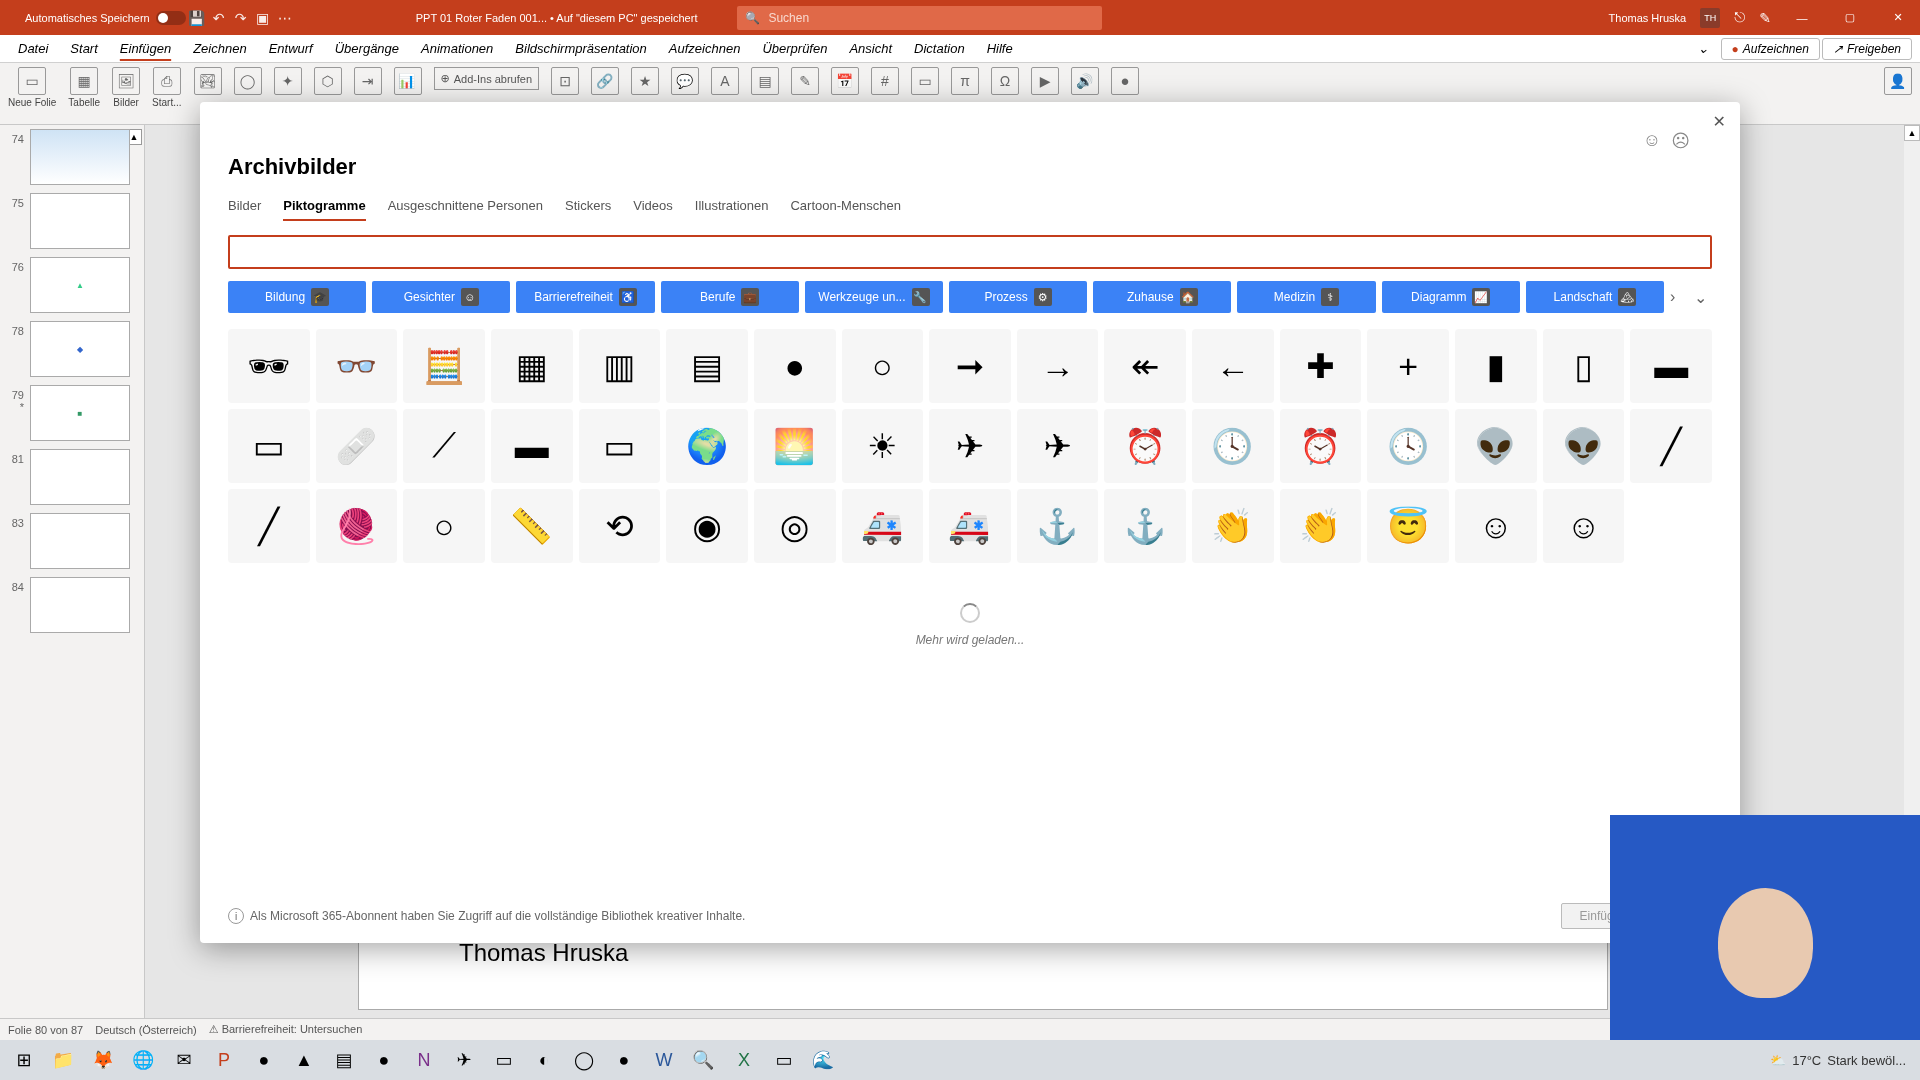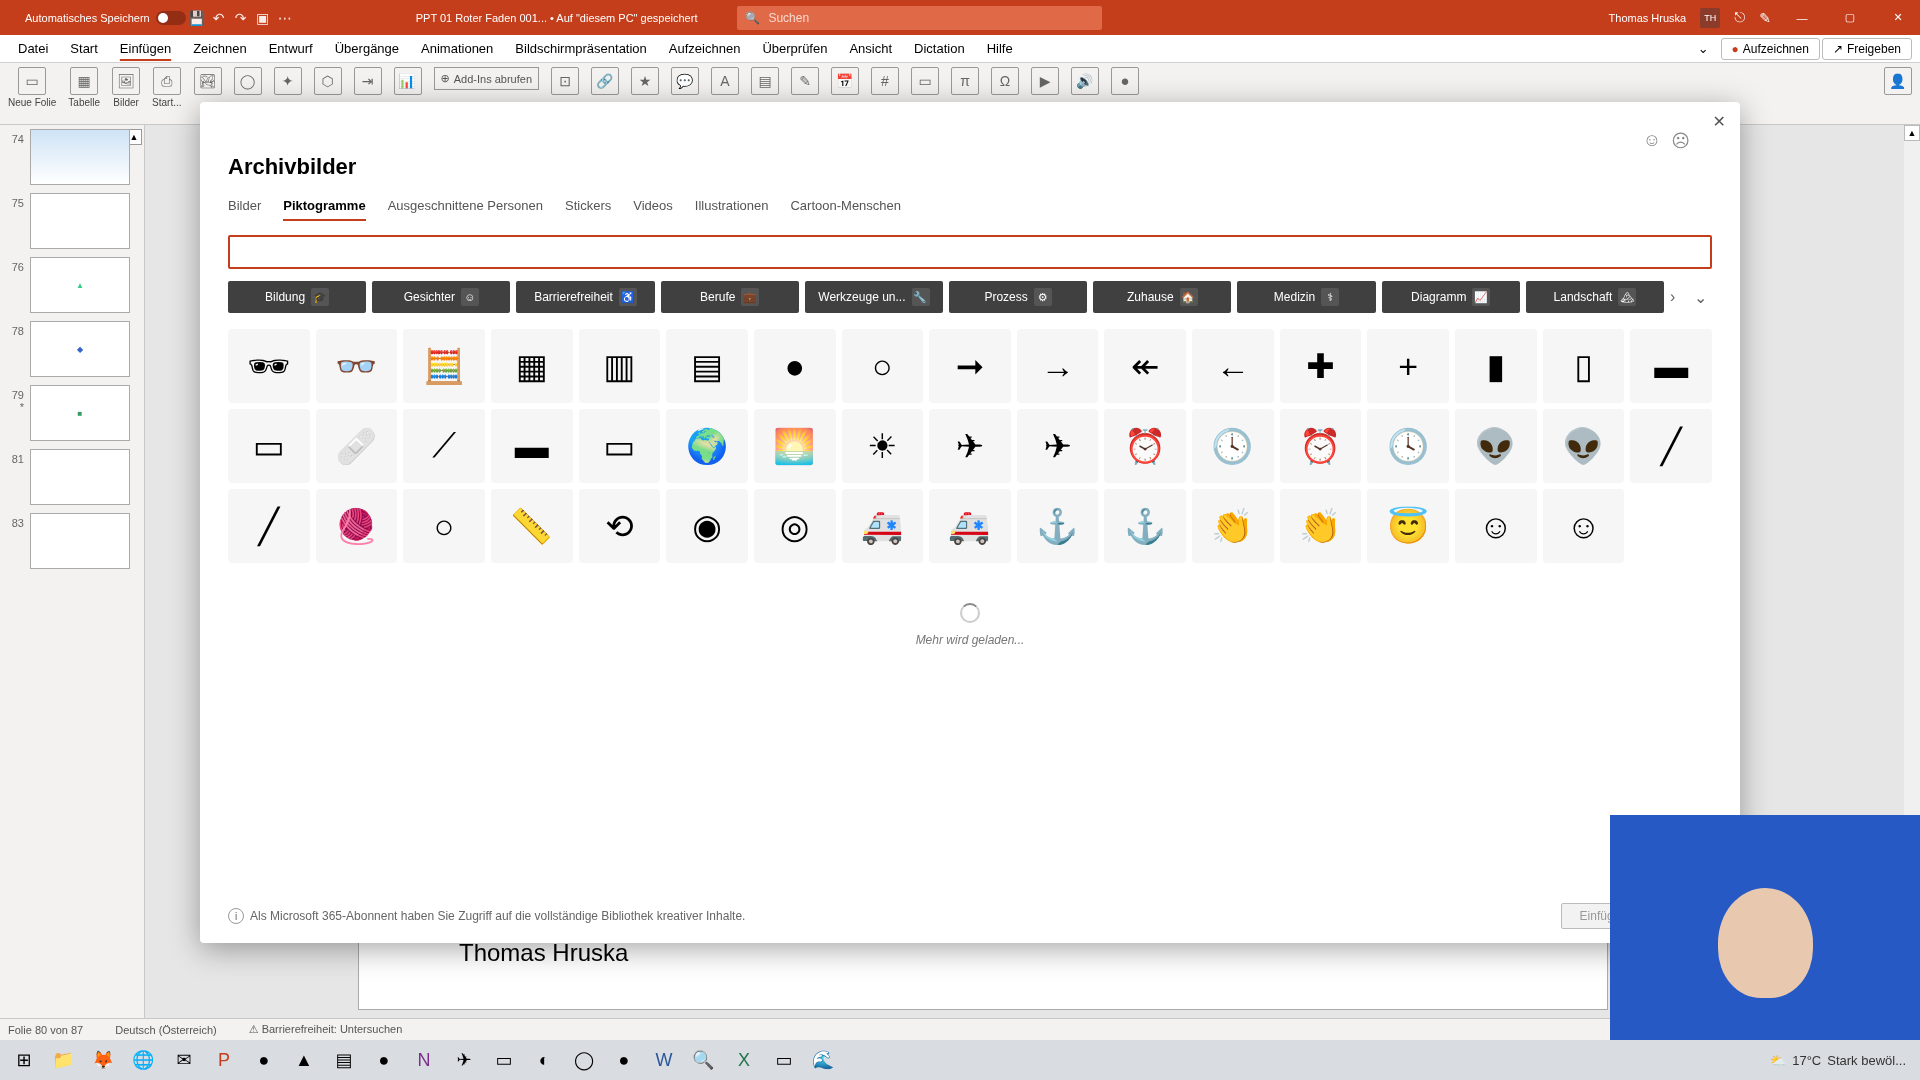--- a/index.html
+++ b/index.html
@@ -13,21 +13,21 @@
 .tb-icon { width: 22px; display:flex; justify-content:center; font-size:14px; opacity:0.9; }
 .tb-file { margin-left: 120px; color:#fff; font-size:11px; }
 .tb-search { margin-left: 40px; background:#E06948; height:24px; width:365px; border-radius:2px; display:flex; align-items:center; padding:0 8px; gap:8px; color:#fff; }
 .tb-search input { background:transparent; border:none; outline:none; color:#fff; font-size:12px; flex:1; }
 .tb-search input::placeholder { color:#f8d9cf; }
 .tb-right { margin-left:auto; display:flex; align-items:center; gap:14px; font-size:11px; }
 .tb-avatar { width:20px; height:20px; background:#8a3b2a; border-radius:2px; display:flex; align-items:center; justify-content:center; font-size:9px; }
 .winbtn { width:34px; text-align:center; font-size:11px; }
 
 
-.menubar { height: 28px; background:#fff; border-bottom:1px solid #d0d0d0; display:flex; align-items:center; padding:0 8px; font-size:13px; gap:2px; }
+.menubar { height: 28px; background:#fff; border-bottom:1px solid #d0d0d0; display:flex; align-items:center; padding:0 8px; font-size:13px; gap:2px;font-style:italic; }
 .mitem { padding: 4px 10px; cursor:pointer; }
 .mitem.active { text-decoration: underline; text-decoration-color:#C43E1C; text-decoration-thickness:2px; text-underline-offset: 6px; }
 .mright { margin-left:auto; display:flex; align-items:center; gap:2px; }
 .mbtn { border:1px solid #bbb; padding:3px 10px; border-radius:3px; font-size:12px; display:flex; align-items:center; gap:4px; }
 .rec-dot { color:#C43E1C; }
 
 
 .ribbon { height: 62px; background:#f3f2f1; border-bottom:1px solid #c8c8c8; display:flex; align-items:flex-start; padding: 4px 8px; gap:12px; position:relative; }
 .rgroup { display:flex; flex-direction:column; align-items:center; font-size:10px; gap:2px; color:#444; }
 .ricon { width:28px; height:28px; border:1px solid #999; border-radius:2px; display:flex; align-items:center; justify-content:center; font-size:14px; color:#666; }
@@ -50,38 +50,38 @@
 .dialog { position:absolute; left:200px; top:102px; width:1540px; height:841px; background:#fff; box-shadow:0 6px 30px rgba(0,0,0,0.35); border-radius:4px; z-index:50; padding: 18px 28px 0 28px; display:flex; flex-direction:column; }
 .dlg-close { position:absolute; top:10px; right:14px; font-size:16px; color:#555; cursor:pointer; }
 .dlg-title { font-size:22px; font-weight:600; margin-bottom:18px;margin-top:34px; }
 .dlg-emoji { position:absolute; right:50px; top:28px; display:flex; gap:10px; font-size:18px; color:#888; }
 .dlg-tabs { display:flex; gap:22px; font-size:13px; color:#555; margin-bottom: 14px; }
 .dlg-tab { padding-bottom:6px; cursor:pointer; }
 .dlg-tab.active { color:#000; border-bottom:2px solid #C43E1C; font-weight:600; }
 .dlg-search { height:34px; border:2px solid #C43E1C; border-radius:2px; padding:4px 8px; margin-bottom:12px; }
 .dlg-search input { width:100%; border:none; outline:none; font-size:14px; }
 .cat-row { display:flex; gap:6px; align-items:center; margin-bottom:16px; }
-.cat { height:32px; background:#404040; color:#fff; font-size:12px; flex:1; display:flex; align-items:center; justify-content:center; gap:6px; border-radius:2px; cursor:pointer; }
+.cat { height:32px; background:#3b82f6; color:#fff; font-size:12px; flex:1; display:flex; align-items:center; justify-content:center; gap:6px; border-radius:2px; cursor:pointer; }
 .cat .cico { width:18px; height:18px; background:#555; border-radius:2px; display:flex; align-items:center; justify-content:center; font-size:11px;}
 .cat-arrow { width:18px; font-size:16px; color:#666; cursor:pointer; }
 .icon-grid { display:grid; grid-template-columns: repeat(17, 1fr); gap:6px; }
 .ico-cell { height:74px; background:#f6f6f6; border-radius:4px; display:flex; align-items:center; justify-content:center; font-size:34px; cursor:pointer; }
 .loading { margin-top:40px; text-align:center; color:#777; font-size:12px;font-style:italic; }
 .spinner { width:20px; height:20px; border:2px solid #ccc; border-top-color:#888; border-radius:50%; margin:0 auto 10px; }
 .dlg-footer { position:absolute; bottom:14px; left:28px; right:28px; display:flex; align-items:center; font-size:12px; color:#666; }
 .dlg-footer .info-i { width:16px; height:16px; border:1px solid #999; border-radius:50%; display:flex; align-items:center; justify-content:center; margin-right:6px; font-size:10px;}
 .dlg-btns { margin-left:auto; display:flex; gap:10px; }
 .dlg-btn { padding:5px 18px; border:1px solid #bbb; background:#f2f2f2; color:#999; border-radius:2px; }
 .dlg-btn.cancel { color:#333; background:#fff; }
 
 
 .author { position:absolute; left:358px; top:920px; width:1250px; height:90px; background:#fff; border:1px solid #aaa; padding: 18px 100px; font-size:24px; z-index:5; }
 
 
-.statusbar { position:absolute; left:0; right:0; bottom:0; height:22px; background:#f3f2f1; border-top:1px solid #c8c8c8; display:flex; align-items:center; font-size:11px; padding:0 8px; gap:32px; color:#555; z-index:3;}
+.statusbar { position:absolute; left:0; right:0; bottom:0; height:22px; background:#f3f2f1; border-top:1px solid #c8c8c8; display:flex; align-items:center; font-size:11px; padding:0 8px; gap:12px; color:#555; z-index:3;}
 .sb-right { margin-left:auto; display:flex; gap:12px; align-items:center;}
 
 
 .taskbar { position:absolute; left:0; right:0; bottom:0; height:40px; background:#d9dde2; display:flex; align-items:center; padding:0 4px; z-index:200;}
 .tb-item { width:40px; height:36px; display:flex; align-items:center; justify-content:center; font-size:18px;}
 .tb-weather { margin-left:auto; display:flex; align-items:center; gap:6px; font-size:13px; padding-right:10px; color:#333;}
 
 
 .webcam { position:absolute; right:0; bottom:40px; width:310px; height:225px; background:#2659c4; z-index:300; display:flex; align-items:center; justify-content:center;}
 .webcam .head { width:95px; height:110px; background:#e8c9b0; border-radius:50% 50% 45% 45%; position:relative; margin-top:30px;}
@@ -262,20 +262,24 @@
       <div class="thumb-box">
         <span style="color:#396;">■</span>
       </div>
     </div>
   <div class="thumb-row">
       <div class="thumb-num">81</div>
       <div class="thumb-box"></div>
     </div>
   <div class="thumb-row">
       <div class="thumb-num">83</div>
+      <div class="thumb-box"></div>
+    </div>
+  <div class="thumb-row">
+      <div class="thumb-num">84</div>
       <div class="thumb-box"></div>
     </div>
   <div class="thumb-scroll bot">▼</div>
 </div>
 
 <div class="canvas"></div>
 
 <div class="rscroll">
   <div class="ar">▲</div>
 </div>

